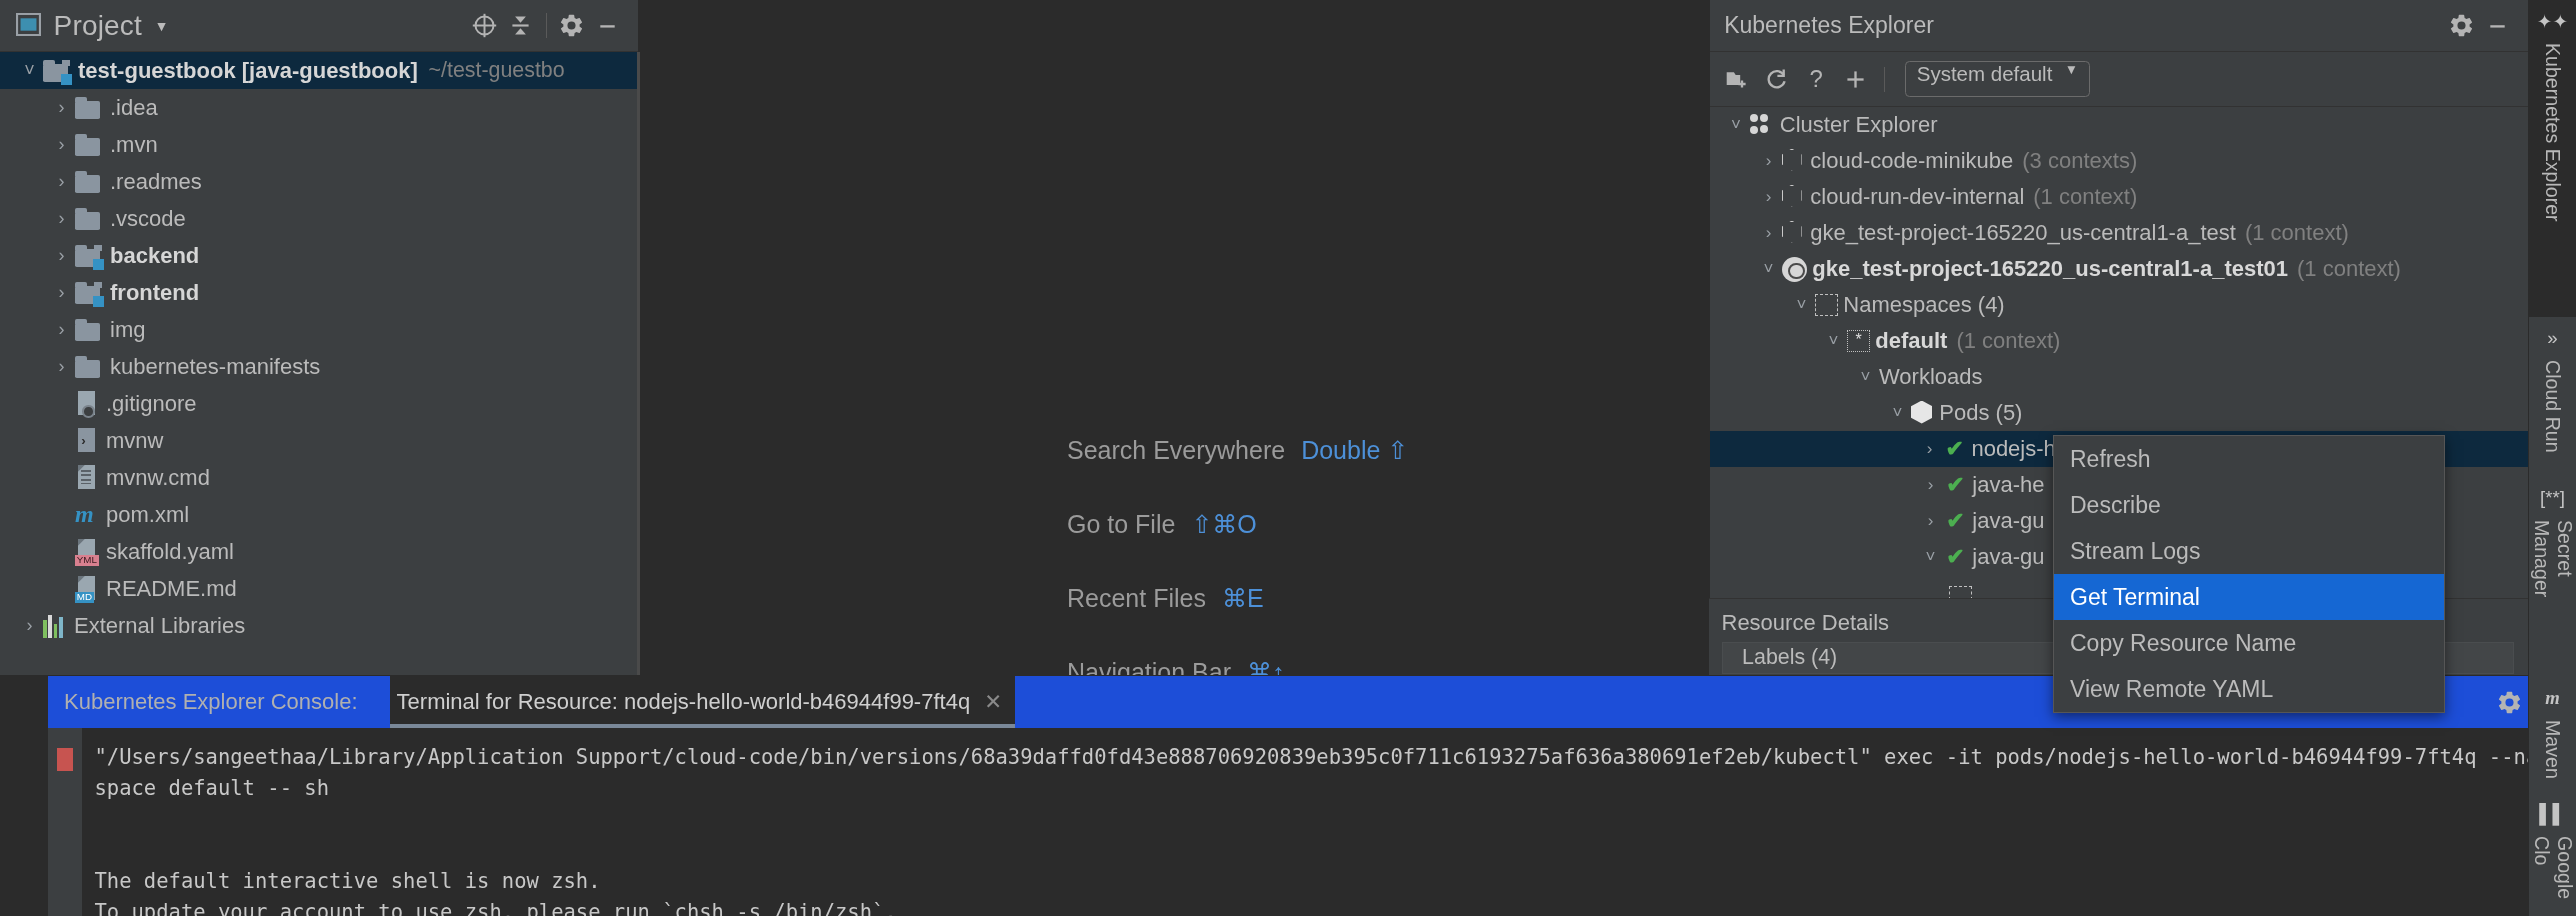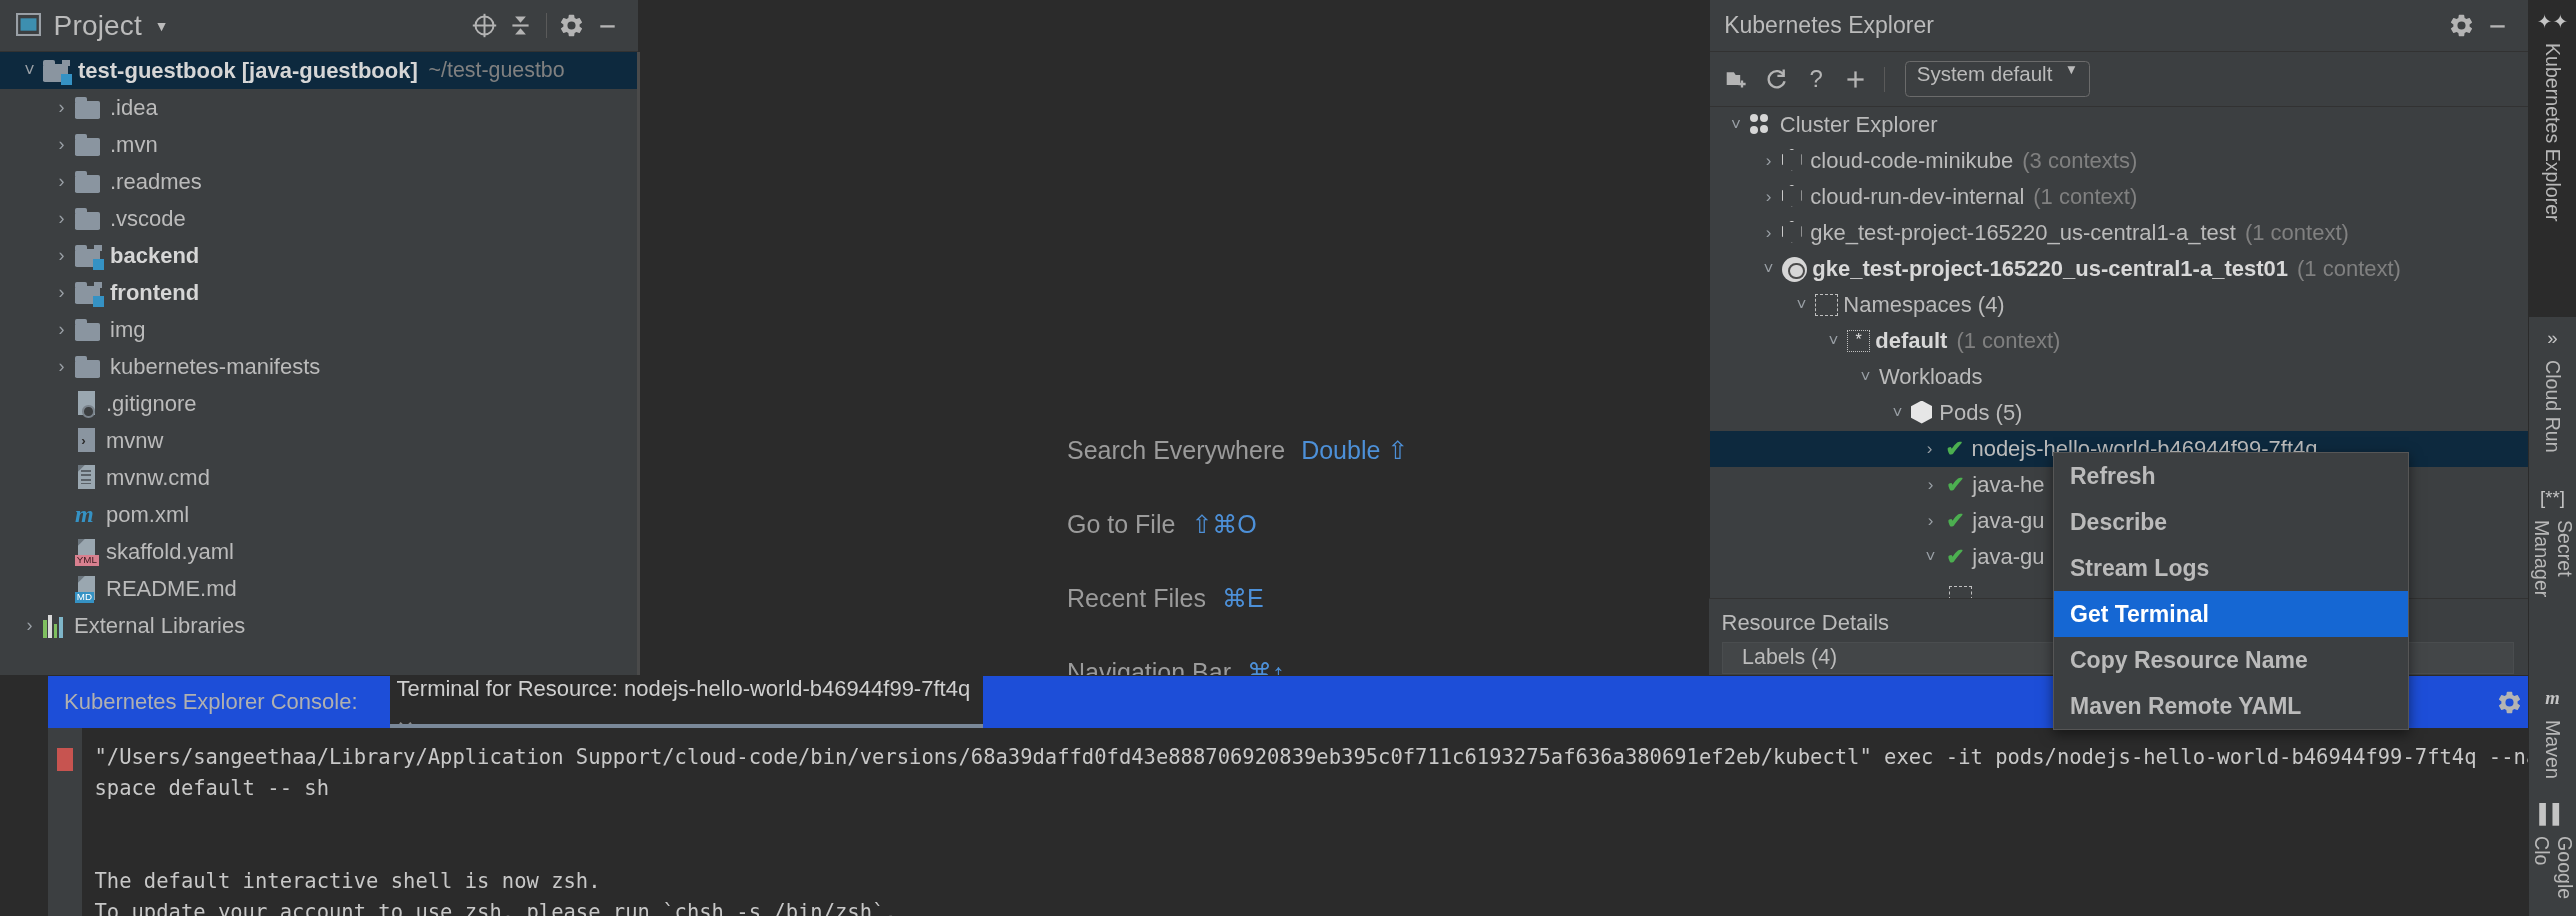--- a/index.html
+++ b/index.html
@@ -134,43 +134,43 @@
   .res-details {
     position:absolute; left:1709px; top:598px; width:819px; height:78px;
     background:#3c3f41; border-top:0.9px solid #323232;
   }
   .rd-title { font-size:22px; color:#bbbbbb; padding:10.7px 0 0 12.5px;}
   .rd-sub { font-size:21.4px; color:#bbbbbb; padding:9px 0 0 19.6px;}
   .rd-strip { position:absolute; left:12.5px; right:14.2px; top:43px; height:32px; background:#434648; border:0.9px solid #4a4d4f;}
 
   
   .ctx-menu {
-    position: absolute; left: 2053px; top: 452px; width: 356px;
+    position: absolute; left: 2053px; top: 435px; width: 392px;
     background: #3c3f41; border: 0.9px solid #565656;
-    box-shadow: 0 3.6px 12.5px rgba(0,0,0,.5); z-index: 50; font-weight: bold;
+    box-shadow: 0 3.6px 12.5px rgba(0,0,0,.5); z-index: 50;
   }
   .ctx-item {
     height: 46px; display: flex; align-items: center;
     padding: 0 16px; font-size: 23px; color: #bbbbbb;
   }
   .ctx-item.active { background: #1567d3; color: #ffffff; }
 
   
   .console {
     position: absolute; left: 0; top: 676px; width: 2528px; height: 240px;
     background: #1d4ed8; display: flex; flex-direction: column; margin-left: 48px;
   }
   .console-head {
     height: 52px; flex: 0 0 52px; display: flex; align-items: center;
     padding: 0 12.5px 0 16px; position: relative;
   }
   .console-head .ck-label { font-size: 22px; color: #b0b0b0; }
   .tab-active {
-    margin-left: 32px; height: 52px; display: flex; align-items: flex-start;
-    padding: 0 12.5px 0 7.1px; background: #2b2b2b; position: relative; gap: 14.2px; flex-direction: column;
+    margin-left: 32px; height: 52px; display: flex; align-items: center;
+    padding: 0 12.5px 0 7.1px; background: #2b2b2b; position: relative; gap: 14.2px;
   }
   .tab-active .tname { font-size: 22px; color: #cfcfcf; }
   .tab-active .tclose { color: #8a8a8a; font-size: 21.4px; }
   .tab-underline { position:absolute; left:0; bottom:0; height:4.5px; width:100%; background:#7a8899;}
   .console-head .spacer { flex: 1; }
   .console-body {
     flex: 1; background: #2b2b2b; display: flex;
     font-family: "DejaVu Sans Mono", monospace; position: relative;
   }
   .gutter { width: 34px; flex: 0 0 34px; background: #3c3f41; position: relative; }
@@ -557,21 +557,21 @@
     <div class="ctx-item">
         <span>Stream Logs</span>
       </div>
     <div class="ctx-item active">
         <span>Get Terminal</span>
       </div>
     <div class="ctx-item">
         <span>Copy Resource Name</span>
       </div>
     <div class="ctx-item">
-        <span>Maven Remote YAML</span>
+        <span>View Remote YAML</span>
       </div>
   </div>
 
   <div class="divider-h"></div>
 
   <div class="console">
     <div class="console-head">
       <span class="ck-label">Kubernetes Explorer Console:</span>
       <div class="tab-active">
         <span class="tname">Terminal for Resource: nodejs-hello-world-b46944f99-7ft4q</span>

